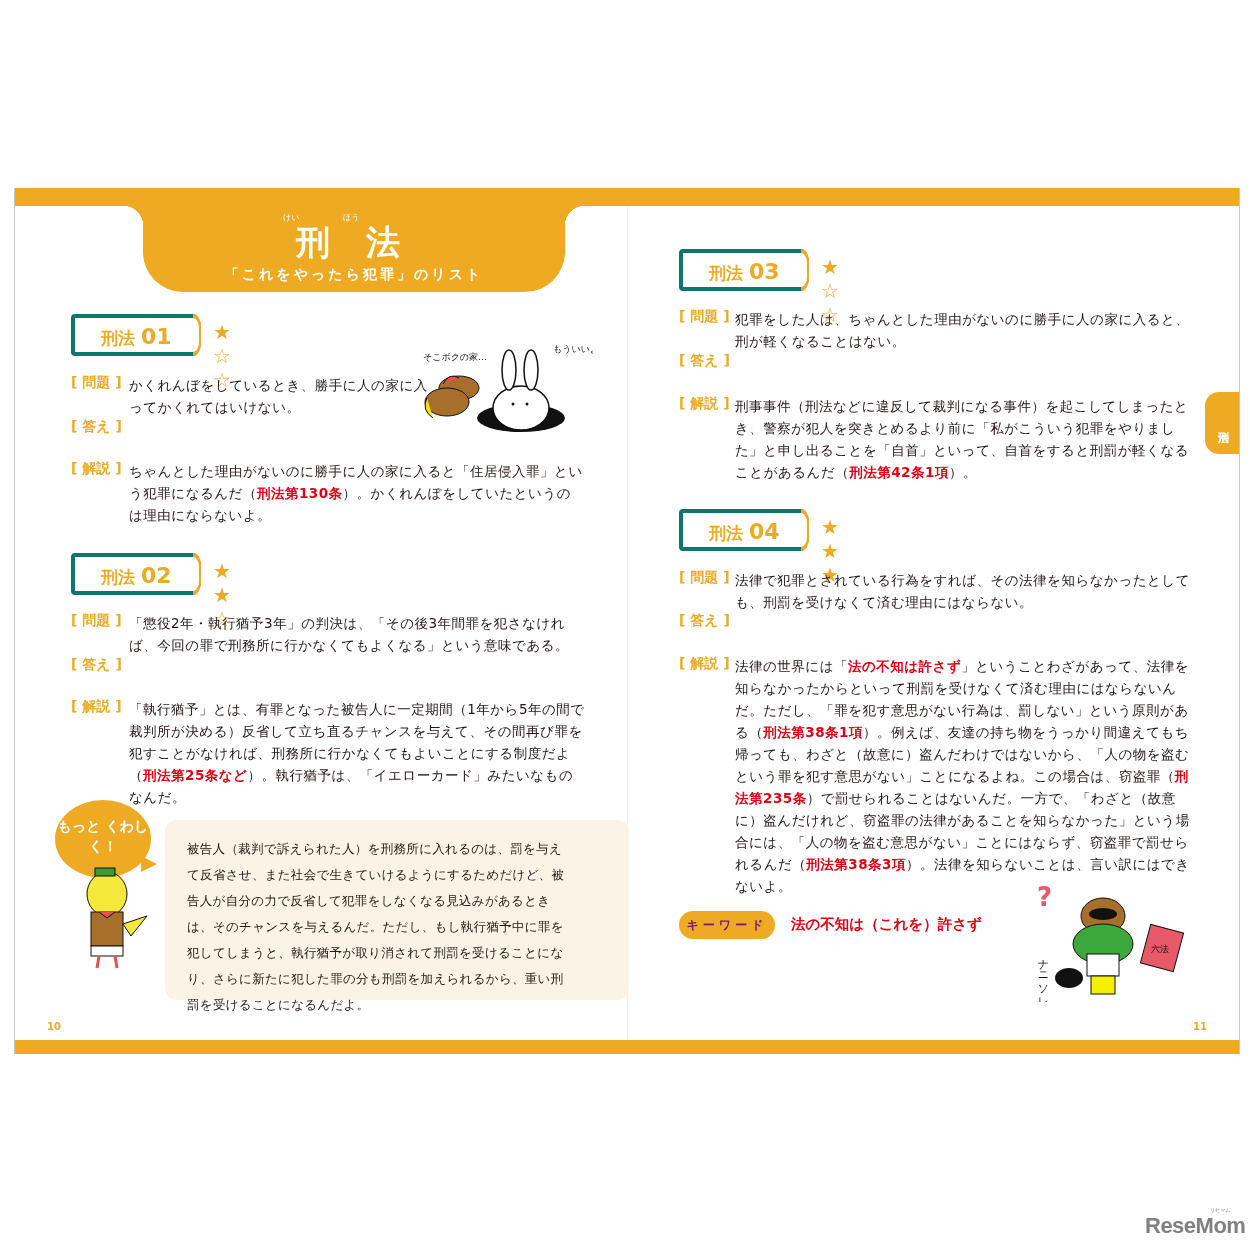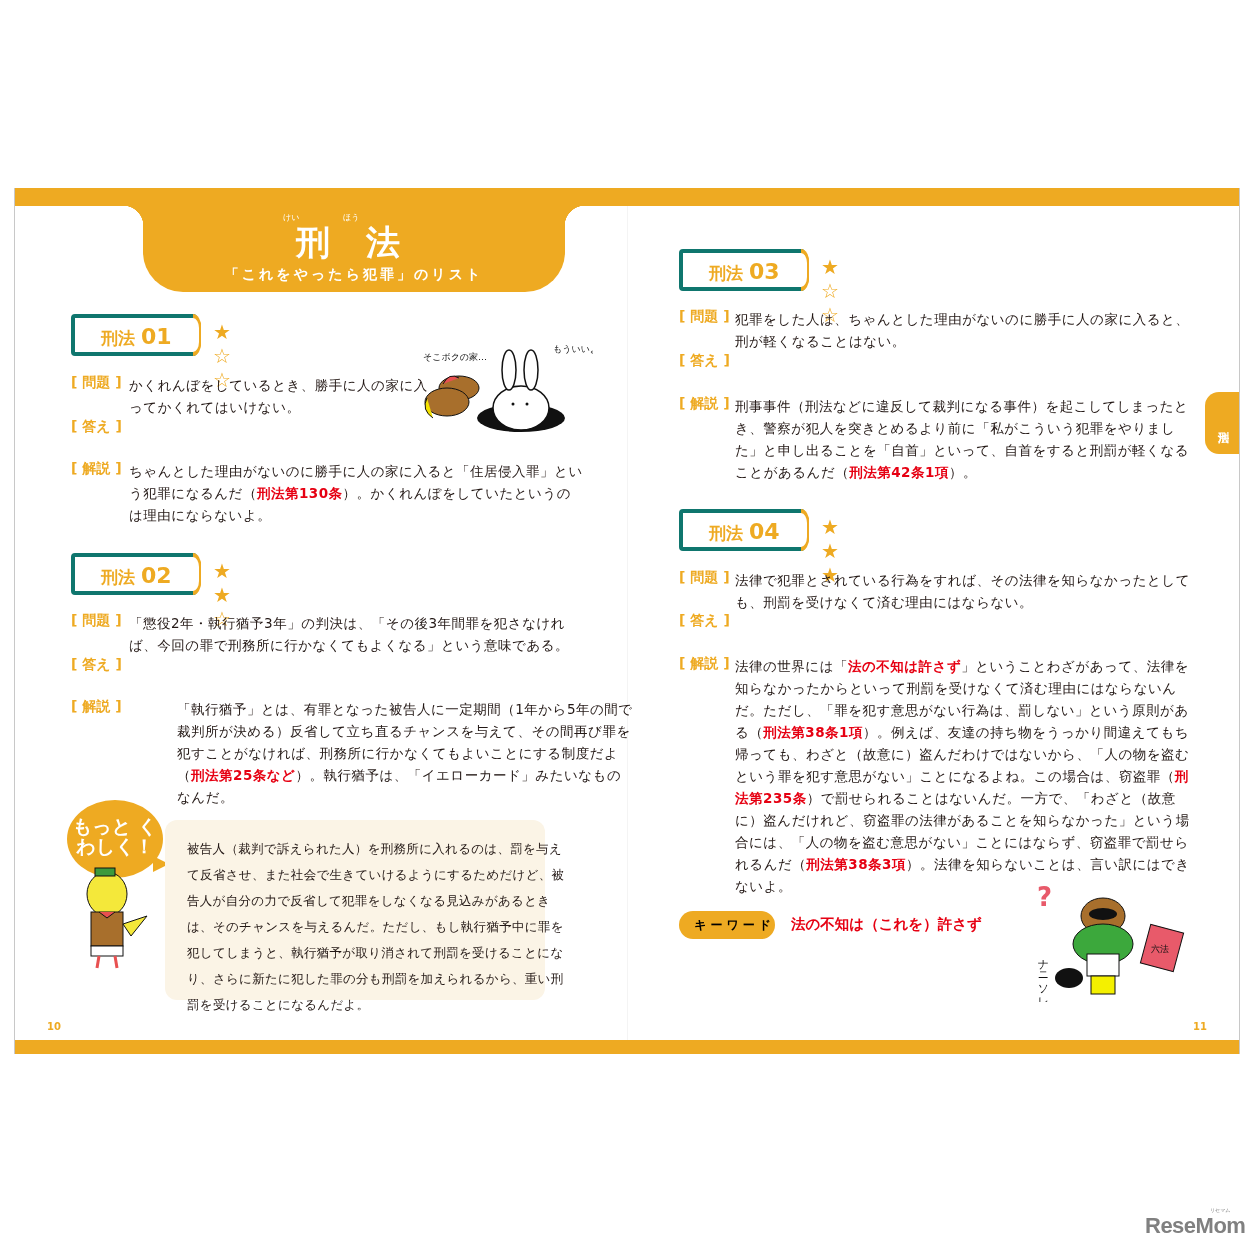--- a/index.html
+++ b/index.html
@@ -35,32 +35,32 @@
   .sec-label .num { font-size:22px; margin-left:6px; font-family:"DejaVu Sans", sans-serif; }
   .stars { position:absolute; left:142px; top:6px; font-size:20px; color:#eeaa22; letter-spacing:12px; }
   .tag { position:absolute; color:#eeaa22; font-size:14px; font-weight:bold; white-space:nowrap; }
   .body-text { position:absolute; font-size:13.5px; line-height:22px; letter-spacing:0.5px; }
   .red { color:#e60012; font-weight:bold; }
 
   .side-tab { position:absolute; right:0; top:204px; width:34px; height:62px; background:#eeaa22;
               border-radius:14px 0 0 14px; color:#fff; font-size:11px; font-weight:bold;
               writing-mode:vertical-rl; display:flex; align-items:center; justify-content:center; }
 
-  .more-box { position:absolute; left:150px; top:632px; width:380px; height:180px;
+  .more-box { position:absolute; left:150px; top:632px; width:464px; height:180px;
               background:#fbf4e6; border-radius:12px; }
   .more-text { position:absolute; left:22px; top:16px; width:382px; font-size:12.5px; line-height:26px;
                letter-spacing:0.3px; }
-  .bubble { position:absolute; left:52px; top:612px; width:96px; height:78px; background:#eeaa22;
-            border-radius:50%; color:#fff; font-weight:bold; font-size:19px; text-align:center;
+  .bubble { position:absolute; left:40px; top:612px; width:96px; height:78px; background:#eeaa22;
+            border-radius:50%; color:#fff; font-weight:bold; font-size:14px; text-align:center;
             line-height:20px; padding-top:16px; box-sizing:border-box; }
   .bubble:after { content:""; position:absolute; right:-6px; bottom:6px; border-left:16px solid #eeaa22;
                   border-top:8px solid transparent; border-bottom:8px solid transparent; }
 
   .kw-pill { position:absolute; left:664px; top:723px; width:96px; height:28px; background:#eeaa22;
-             border-radius:14px; color:#000000; font-size:12px; font-weight:bold; text-align:right;
+             border-radius:14px; color:#701a75; font-size:12px; font-weight:bold; text-align:center;
              line-height:28px; letter-spacing:4px; }
   .kw-text { position:absolute; left:776px; top:727px; font-size:14.5px; font-weight:bold; color:#e60012; }
 
   .pageno { position:absolute; bottom:22px; font-size:10px; font-weight:bold; color:#eeaa22;margin-top:44px; }
   .logo { position:absolute; left:1145px; top:1213px; font-size:22px; font-weight:bold; color:#808080;
           font-family:"Liberation Sans", sans-serif; letter-spacing:-0.5px; }
   .logo-sub { position:absolute; left:1210px; top:1207px; font-size:5px; color:#808080; }
   .illus { position:absolute; }
 </style>
 </head>
@@ -108,21 +108,21 @@
   <div class="sec-head" style="left:56px; top:365px;">
     <div class="sec-box">
       <span class="sec-label"><span>刑法</span><span class="num">02</span></span>
     </div>
     <div class="stars">★ ★ ☆</div>
   </div>
   <div class="tag" style="left:56px; top:424px;">[ 問題 ]</div>
   <div class="body-text" style="left:114px; top:424px; width:456px;">「懲役2年・執行猶予3年」の判決は、「その後3年間罪を犯さなければ、今回の罪で刑務所に行かなくてもよくなる」という意味である。</div>
   <div class="tag" style="left:56px; top:468px;">[ 答え ]</div>
   <div class="tag" style="left:56px; top:510px;">[ 解説 ]</div>
-  <div class="body-text" style="left:114px; top:510px; width:456px;margin-left:48px;"><span>「執行猶予」とは、有罪となった被告人に一定期間（1年から5年の間で裁判所が決める）反省して立ち直るチャンスを与えて、その間再び罪を犯すことがなければ、刑務所に行かなくてもよいことにする制度だよ（</span><span class="red">刑法第25条など</span><span>）。執行猶予は、「イエローカード」みたいなものなんだ。</span></div>
+  <div class="body-text" style="left:114px; top:510px; width:456px;"><span>「執行猶予」とは、有罪となった被告人に一定期間（1年から5年の間で裁判所が決める）反省して立ち直るチャンスを与えて、その間再び罪を犯すことがなければ、刑務所に行かなくてもよいことにする制度だよ（</span><span class="red">刑法第25条など</span><span>）。執行猶予は、「イエローカード」みたいなものなんだ。</span></div>
 
   <div class="bubble">もっと くわしく！</div>
   <svg class="illus" style="left:58px; top:676px;" width="80" height="110">
     <ellipse cx="34" cy="30" rx="20" ry="22" fill="#f4e83a" stroke="#111"></ellipse>
     <rect x="22" y="4" width="20" height="8" fill="#3c9a3c" stroke="#111"></rect>
     <rect x="18" y="48" width="32" height="34" fill="#a86f2c" stroke="#111"></rect>
     <path d="M26,48 l8,6 l8,-6" fill="#e85050" stroke="#111"></path>
     <path d="M50,60 l24,-8 l-16,20 z" fill="#f4e83a" stroke="#111"></path>
     <rect x="18" y="82" width="32" height="10" fill="#fff" stroke="#111"></rect>
     <line x1="26" y1="92" x2="24" y2="104" stroke="#e85050" stroke-width="3"></line>

